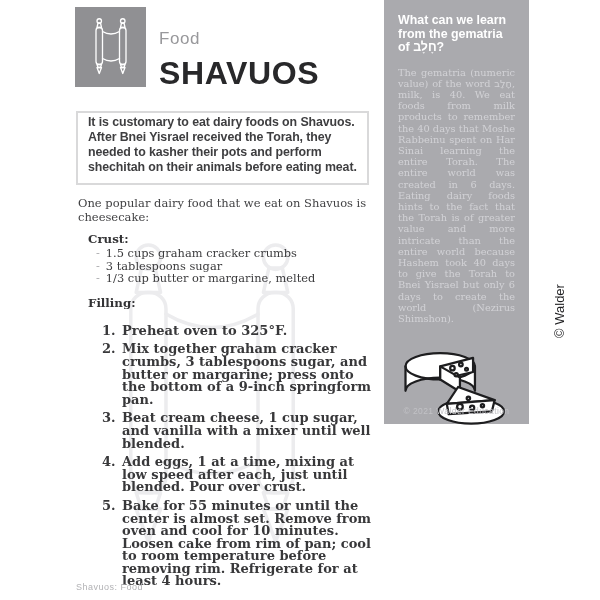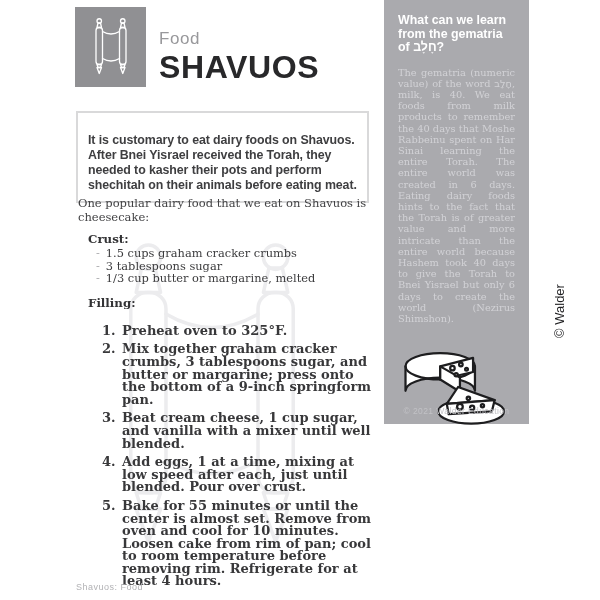--- a/index.html
+++ b/index.html
@@ -11,25 +11,25 @@
   
   .watermark { position:absolute; left:42px; top:222px; width:340px; height:352px; pointer-events:none; }
   
   .icon-box {
     position:absolute; left:75px; top:7px; width:71px; height:80px;
     background:#909093; display:flex; align-items:center; justify-content:center;
   }
   .icon-box svg { width:50px; height:66px; }
   .titles { position:absolute; left:159px; top:29px; }
   .category-label { font-size:17px; color:#98989b; letter-spacing:.6px; }
-  .page-title { font-size:32px; font-weight:800; color:#28282a; letter-spacing:.6px; line-height:1.0; margin-top:2px; }
+  .page-title { font-size:32px; font-weight:800; color:#28282a; letter-spacing:.6px; line-height:1.0; margin-top:8px; }
   
   .intro-box {
     position:absolute; left:76px; top:111px; width:293px;
-    border:2px solid #d9d9da; background:#fff; padding:20px 10px 8px;
+    border:2px solid #d9d9da; background:#fff; padding:2px 10px 8px;
   }
   .intro-box p { font-size:12.4px; font-weight:bold; line-height:15px; color:#3e3e40; letter-spacing:-.1px; }
   .lead-paragraph {
     position:absolute; left:78px; top:196px; width:305px;
     font-family:"DejaVu Serif",serif; font-size:11.5px; color:#424244;
   }
   .recipe { position:absolute; left:88px; top:221px; width:294px; font-family:"DejaVu Serif",serif; color:#3b3b3d; }
   .recipe-title { font-size:11.8px; font-weight:bold; color:#333335; }
   .recipe-section { margin-top:11px; }
   .section-heading { font-size:11.8px; font-weight:bold; color:#333335; margin-bottom:1px; }

